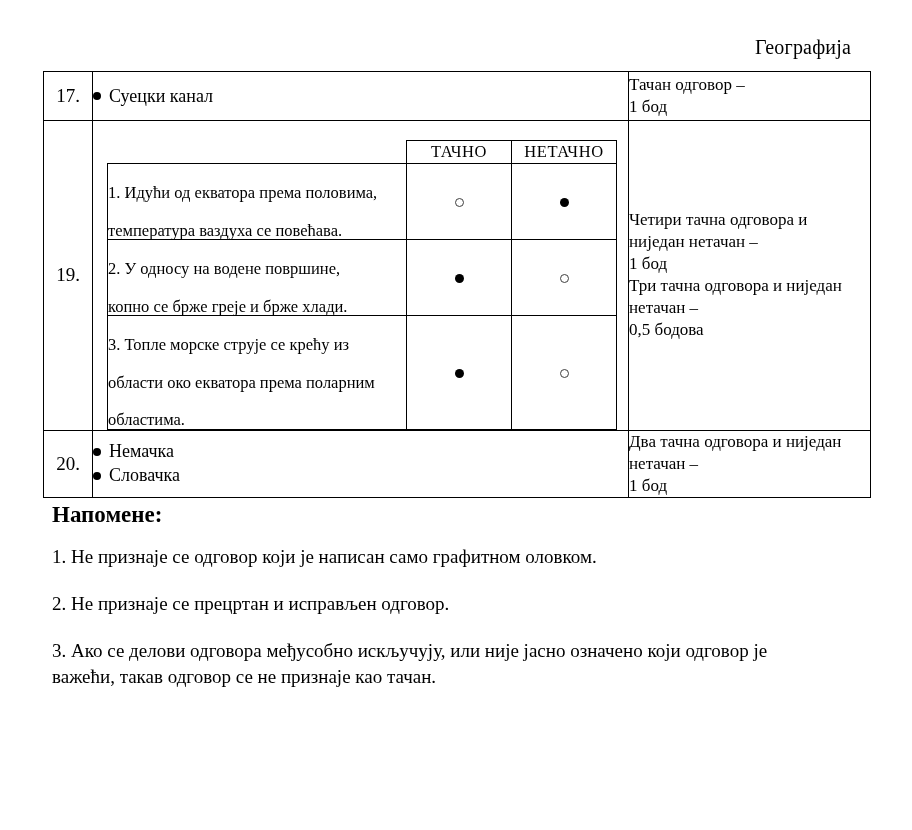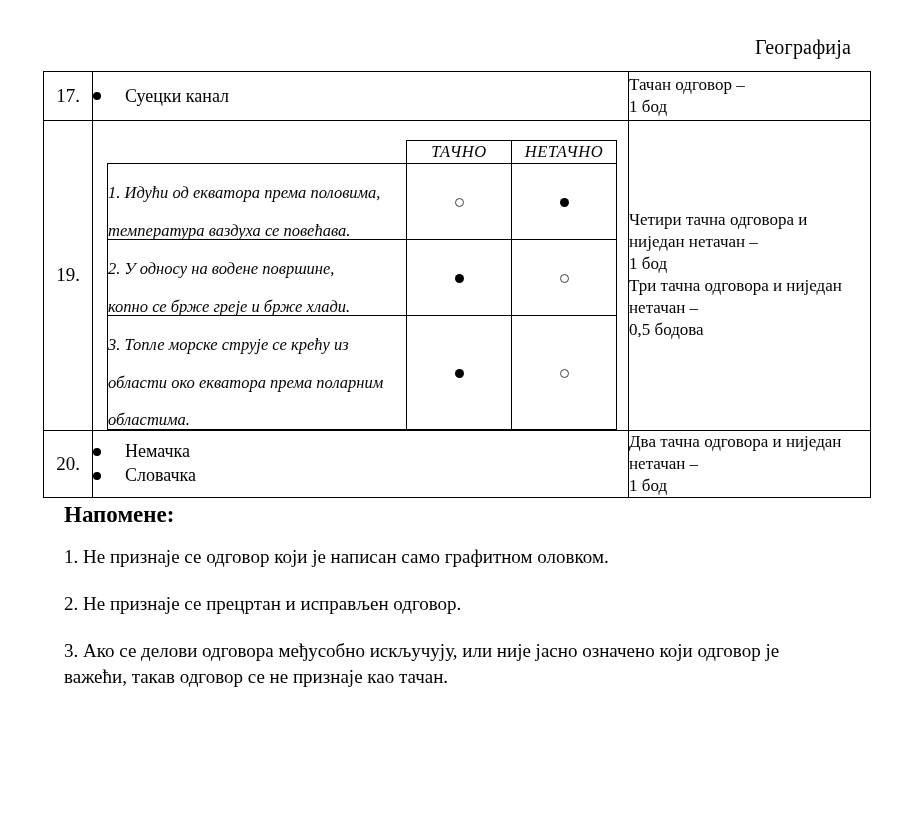--- a/index.html
+++ b/index.html
@@ -37,21 +37,21 @@
     font-size:19px;
     width:49px;
   }
   td.ans{
     width:536px;
     padding-left:10px;
   }
   .ans-line{
     display:flex;
     align-items:center;
-    gap:24px;
+    gap:8px;
     font-size:18px;
     margin:3px 0;
   }
   .bullet{
     display:inline-block;
     width:8px;height:8px;
     border-radius:50%;
     background:#000;
     flex:0 0 auto;
   }
@@ -68,21 +68,20 @@
   tr.r18{height:54px;}
   tr.r19{height:241px;}
   tr.r20{height:59px;}
   
   td.inner-cell{vertical-align:top;padding:0;}
   table.tf{
     border-collapse:collapse;
     table-layout:fixed;
     margin:19px 0 0 14px;
     width:509px;
-    font-style:italic;
   }
   table.tf td, table.tf th{
     border:1px solid #000;
     padding:0;
   }
   table.tf col.c-stmt{width:299px;}
   table.tf col.c-mark{width:105px;}
   tr.tf-head{height:23px;}
   tr.tf-head th{
     font-size:16.5px;
@@ -112,21 +111,21 @@
     width:9px;height:9px;
     border-radius:50%;
     box-sizing:border-box;
     vertical-align:middle;
   }
   .mark[data-state="filled-circle"]{background:#000;}
   .mark[data-state="empty-circle"]{border:1.5px solid #3f3f3f;background:transparent;}
   
   .notes{
     position:absolute;
-    left:64px; top:502px;
+    left:52px; top:502px;
     width:820px;
   }
   .notes-heading{
     font-size:23px;
     font-weight:bold;
     margin:0 0 16px 0;
   }
   .note{
     font-size:19px;
     line-height:26px;

